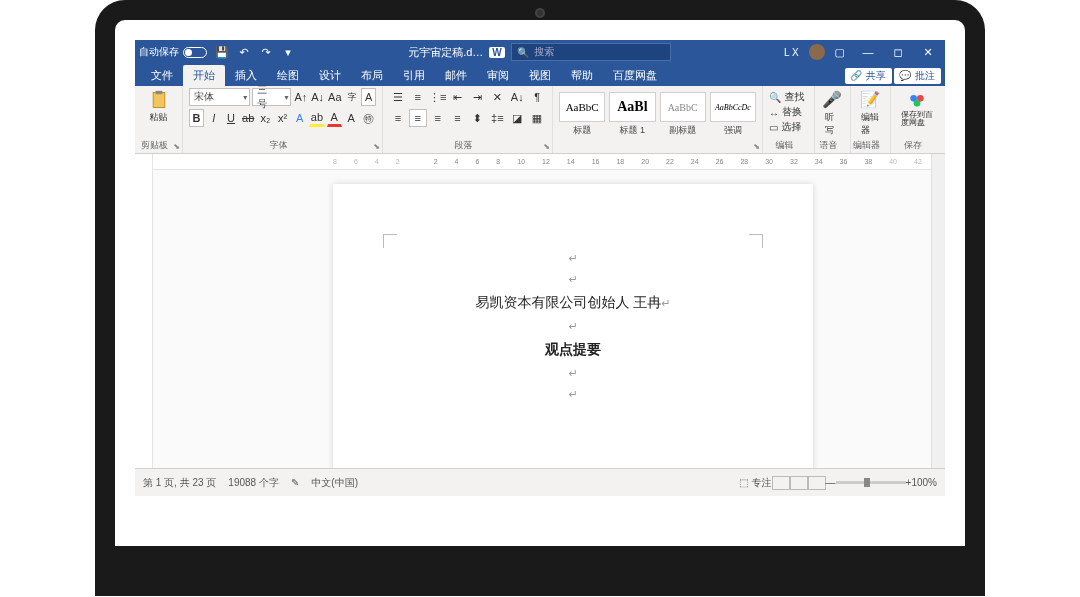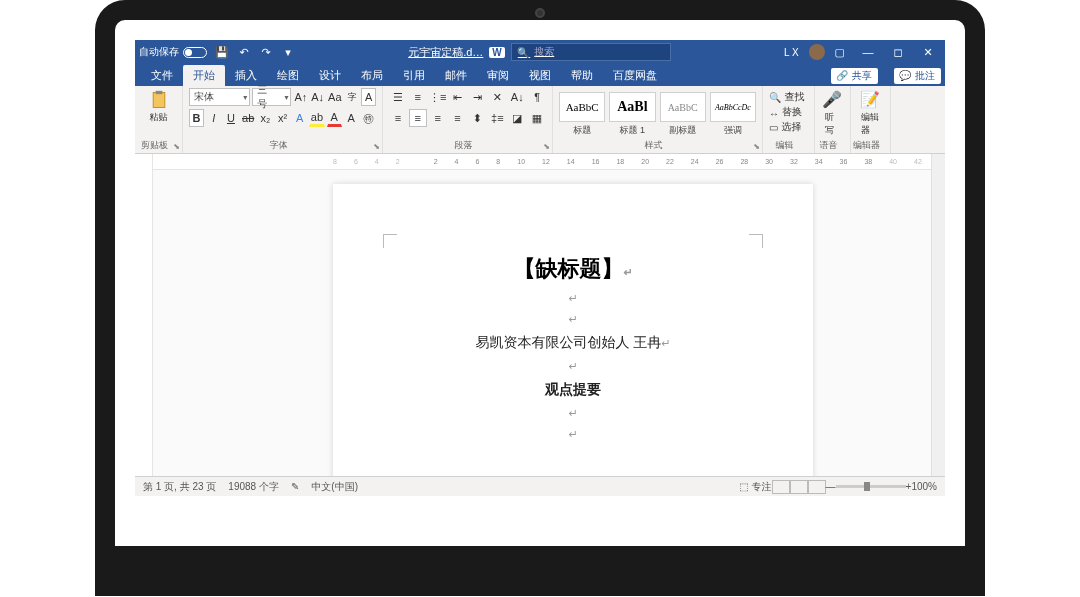--- a/index.html
+++ b/index.html
@@ -11,32 +11,32 @@
 .camera { position:absolute; left:50%; top:8px; transform:translateX(-50%); width:10px; height:10px; background:#333; border-radius:50%; border:2px solid #444; z-index:10; }
 .screen { position:absolute; left:20px; right:20px; top:20px; bottom:50px; background:#000000; display:flex; flex-direction:column; font-size:11px; }
 
 
 .titlebar { height:24px; background:#2b579a; color:#fff; display:flex; align-items:center; padding:0 4px; }
 .autosave { display:flex; align-items:center; gap:4px; font-size:10px; }
 .toggle { width:24px; height:11px; border:1px solid #fff; border-radius:6px; position:relative; }
 .toggle::after { content:""; position:absolute; left:1px; top:1px; width:7px; height:7px; background:#fff; border-radius:50%; }
 .qat { display:flex; gap:8px; margin-left:8px; }
 .qat span, .winctrl span { width:14px; height:14px; display:inline-flex; align-items:center; justify-content:center; font-size:11px; cursor:pointer; }
-.doctitle { flex:1; text-align:left; font-size:11px; display:flex; align-items:center; justify-content:center; gap:6px;text-decoration:underline; }
+.doctitle { flex:1; text-align:left; font-size:11px; display:flex; align-items:center; justify-content:center; gap:6px; }
 .searchbox { width:160px; height:18px; background:#1e4480; border:1px solid #4a6fa8; display:flex; align-items:center; padding:0 6px; gap:4px; font-size:10px; color:#aac; }
 .winright { display:flex; align-items:center; gap:10px; }
 .avatar { width:16px; height:16px; background:#8a6a4a; border-radius:50%; }
 .winctrl { display:flex; gap:4px; }
 .winctrl span { width:26px; }
 
 
 .tabs { height:22px; background:#2b579a; display:flex; align-items:flex-end; padding-left:6px; color:#fff; }
 .tab { padding:3px 10px; font-size:11px; cursor:pointer; }
 .tab.active { background:#f3f2f1; color:#2b579a; border-radius:2px 2px 0 0; }
-.tabs-right { margin-left:auto; display:flex; gap:16px; padding-right:4px; padding-bottom:2px; }
+.tabs-right { margin-left:auto; display:flex; gap:2px; padding-right:4px; padding-bottom:2px; }
 .pill { background:#fff; color:#2b579a; font-size:10px; padding:1px 6px; border-radius:2px; cursor:pointer; }
 
 
 .ribbon { height:68px; background:#f3f2f1; border-bottom:1px solid #d0d0d0; display:flex; }
 .group { border-right:1px solid #e0e0e0; padding:2px 6px; display:flex; flex-direction:column; position:relative; }
 .group-label { position:absolute; bottom:1px; left:0; right:8px; text-align:center; font-size:9px; color:#666; }
 .dialoglaunch { position:absolute; bottom:2px; right:2px; font-size:8px; color:#888; }
 .btncol { display:flex; flex-direction:column; align-items:center; gap:1px; padding:2px 4px; cursor:pointer; }
 .btncol svg, .btncol .ico { width:20px; height:20px; }
 .btncol .lbl { font-size:9px; color:#333; }
@@ -63,21 +63,21 @@
 .corner { position:absolute; width:14px; height:14px; border-color:#bbb; }
 .corner.tl { top:50px; left:50px; border-left:1px solid #bbb; border-top:1px solid #bbb; }
 .corner.tr { top:50px; right:50px; border-right:1px solid #bbb; border-top:1px solid #bbb; }
 .page h1 { text-align:center; font-size:22px; font-weight:bold; margin-top:10px; }
 .page p { text-align:center; font-size:14px; margin-top:8px; color:#222; }
 .page .para-mark { color:#999; font-size:11px; }
 .page .section { font-weight:bold; text-align:center; font-size:14px; }
 .vscroll { width:14px; background:#f0f0f0; border-left:1px solid #e0e0e0; }
 
 
-.status { height:20px; background:#f3f2f1; border-top:1px solid #d0d0d0; display:flex; align-items:center; font-size:10px; color:#555; padding:0 8px; gap:12px; }
+.status { height:28px; background:#f3f2f1; border-top:1px solid #d0d0d0; display:flex; align-items:center; font-size:10px; color:#555; padding:0 8px; gap:12px; }
 .status .right { margin-left:auto; display:flex; gap:0; align-items:center; }
 .viewbtn { width:18px; height:14px; border:1px solid #bbb; cursor:pointer; }
 .zoomslider { width:70px; height:3px; background:#ccc; position:relative; }
 .zoomslider::after { content:""; position:absolute; left:40%; top:-3px; width:6px; height:9px; background:#888; }
 </style>
 </head>
 <body>
 
 <div class="laptop">
   <div class="camera"></div>
@@ -220,21 +220,20 @@
               </div>
             <div class="styleitem">
                 <div class="prev" style="font-size:10px;color:#888">AaBbC</div>
                 <div class="nm">副标题</div>
               </div>
             <div class="styleitem">
                 <div class="prev" style="font-size:8px;font-style:italic">AaBbCcDc</div>
                 <div class="nm">强调</div>
               </div>
           </div>
-          <div class="group-label">样式</div>
           <div class="dialoglaunch">⬊</div>
         </div>
 
         <div class="group" style="width:52px">
           <div class="editgroup">
             <div>
                 <span>🔍</span>
                 <span>查找</span>
               </div>
             <div>
@@ -258,20 +257,31 @@
         </div>
 
         <div class="group" style="width:40px">
           <div class="btncol">
             <span class="ico" style="color:#2b579a;font-size:16px">📝</span>
             <span class="lbl">编辑器</span>
           </div>
           <div class="group-label">编辑器</div>
         </div>
 
+        <div class="group" style="width:52px;border-right:none">
+          <div class="btncol">
+            <svg class="ico" viewBox="0 0 24 24">
+                <circle cx="8" cy="10" r="4" fill="#3b82f6"></circle>
+                <circle cx="16" cy="10" r="4" fill="#ef4444"></circle>
+                <circle cx="12" cy="16" r="4" fill="#22c55e"></circle>
+              </svg>
+            <span class="lbl" style="font-size:8px;line-height:1">保存到百度网盘</span>
+          </div>
+          <div class="group-label">保存</div>
+        </div>
       </div>
 
       <div class="workspace">
         <div class="vruler"></div>
         <div class="docwrap">
           <div class="hruler">
             <span class="neg">8</span>
               <span class="neg">6</span>
               <span class="neg">4</span>
               <span class="neg">2</span>
@@ -294,21 +304,20 @@
               <span>32</span>
               <span>34</span>
               <span>36</span>
               <span>38</span>
               <span class="neg">40</span>
               <span class="neg">42</span>
           </div>
           <div class="page">
             <div class="corner tl"></div>
             <div class="corner tr"></div>
-            <h1><span>【缺标题】</span><span class="para-mark">↵</span></h1>
             <p class="para-mark">↵</p>
             <p class="para-mark">↵</p>
             <p><span>易凯资本有限公司创始人  王冉</span><span class="para-mark">↵</span></p>
             <p class="para-mark">↵</p>
             <p class="section">观点提要</p>
             <p class="para-mark">↵</p>
             <p class="para-mark">↵</p>
           </div>
         </div>
         <div class="vscroll"></div>

